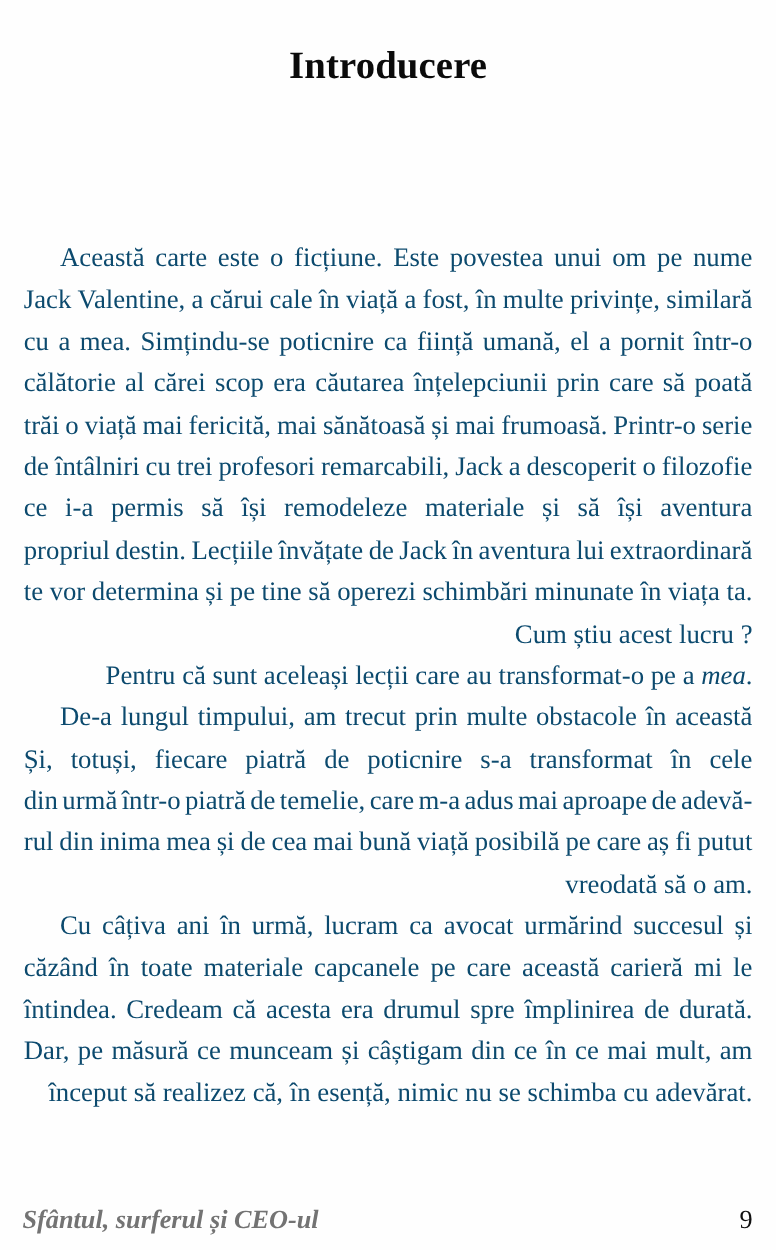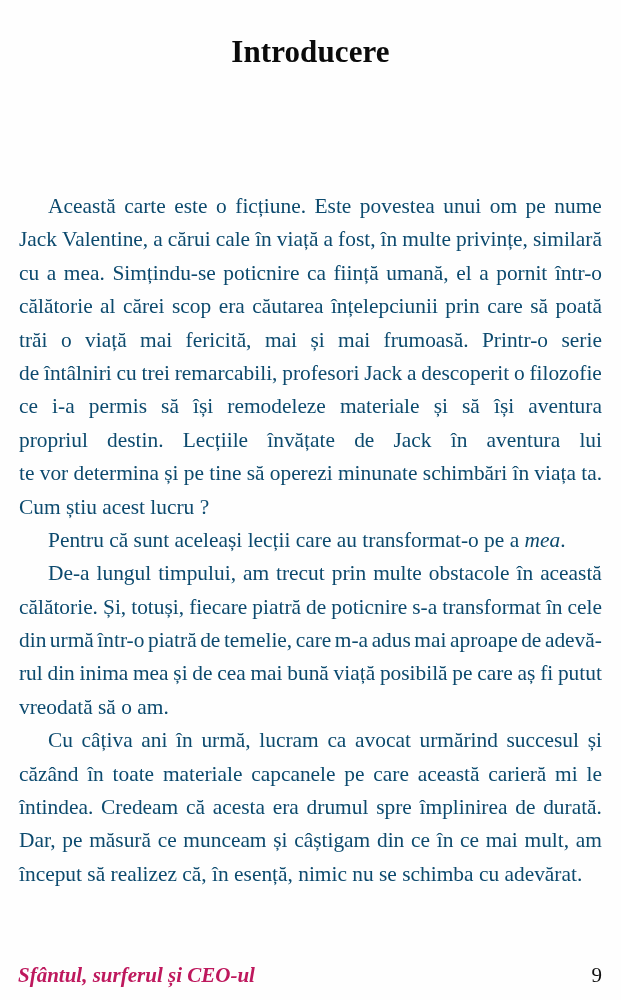--- a/index.html
+++ b/index.html
@@ -64,20 +64,21 @@
     justify-content: space-between;
     width: 583px;
   }
   .line.justify.indent {
     padding-left: 29px;
     width: 554px;
   }
   
   .line.flush {
     display: block;
+    text-align: right;
   }
   .line.flush.indent {
     padding-left: 29px;
   }
 
   .line .w {
     display: inline-block;
     white-space: pre;
   }
   .line.flush .w {
@@ -100,21 +101,21 @@
     height: 30px;
     display: flex;
     align-items: baseline;
     justify-content: space-between;
   }
   .footer-title {
     font-family: "Liberation Serif", "DejaVu Serif", serif;
     font-weight: bold;
     font-style: italic;
     font-size: 21px;
-    color: #be185d;
+    color: #737373;
     line-height: 30px;
   }
   .footer-page {
     font-family: "Liberation Serif", "DejaVu Serif", serif;
     font-weight: normal;
     font-style: normal;
     font-size: 21px;
     color: #101010;
     line-height: 30px;
   }
@@ -183,33 +184,34 @@
           <span class="w">să</span>
           <span class="w">poată</span>
         </div>
         <div class="line justify">
           <span class="w">trăi</span>
           <span class="w">o</span>
           <span class="w">viață</span>
           <span class="w">mai</span>
           <span class="w">fericită,</span>
           <span class="w">mai</span>
+          <span class="w">sănătoasă</span>
           <span class="w">și</span>
           <span class="w">mai</span>
           <span class="w">frumoasă.</span>
           <span class="w">Printr-o</span>
           <span class="w">serie</span>
         </div>
         <div class="line justify">
           <span class="w">de</span>
           <span class="w">întâlniri</span>
           <span class="w">cu</span>
           <span class="w">trei</span>
+          <span class="w">profesori</span>
           <span class="w">remarcabili,</span>
-          <span class="w">profesori</span>
           <span class="w">Jack</span>
           <span class="w">a</span>
           <span class="w">descoperit</span>
           <span class="w">o</span>
           <span class="w">filozofie</span>
         </div>
         <div class="line justify">
           <span class="w">ce</span>
           <span class="w">i-a</span>
           <span class="w">permis</span>
@@ -225,32 +227,33 @@
         <div class="line justify">
           <span class="w">propriul</span>
           <span class="w">destin.</span>
           <span class="w">Lecțiile</span>
           <span class="w">învățate</span>
           <span class="w">de</span>
           <span class="w">Jack</span>
           <span class="w">în</span>
           <span class="w">aventura</span>
           <span class="w">lui</span>
+          <span class="w">extraordinară</span>
         </div>
         <div class="line justify">
           <span class="w">te</span>
           <span class="w">vor</span>
           <span class="w">determina</span>
           <span class="w">și</span>
           <span class="w">pe</span>
           <span class="w">tine</span>
           <span class="w">să</span>
           <span class="w">operezi</span>
+          <span class="w">schimbări</span>
           <span class="w">minunate</span>
-          <span class="w">schimbări</span>
           <span class="w">în</span>
           <span class="w">viața</span>
           <span class="w">ta.</span>
         </div>
         <div class="line flush"><span class="w">Cum</span><span class="w">știu</span><span class="w">acest</span><span class="w">lucru</span><span class="w">?</span></div>
       </div>
       <div class="paragraph">
         <div class="line flush indent"><span class="w">Pentru</span><span class="w">că</span><span class="w">sunt</span><span class="w">aceleași</span><span class="w">lecții</span><span class="w">care</span><span class="w">au</span><span class="w">transformat-o</span><span class="w">pe</span><span class="w">a</span><span class="w"><em class="ital">mea</em>.</span></div>
       </div>
       <div class="paragraph">
@@ -260,21 +263,20 @@
           <span class="w">timpului,</span>
           <span class="w">am</span>
           <span class="w">trecut</span>
           <span class="w">prin</span>
           <span class="w">multe</span>
           <span class="w">obstacole</span>
           <span class="w">în</span>
           <span class="w">această</span>
         </div>
         <div class="line justify">
-          <span class="w">călătorie.</span>
           <span class="w">Și,</span>
           <span class="w">totuși,</span>
           <span class="w">fiecare</span>
           <span class="w">piatră</span>
           <span class="w">de</span>
           <span class="w">poticnire</span>
           <span class="w">s-a</span>
           <span class="w">transformat</span>
           <span class="w">în</span>
           <span class="w">cele</span>

